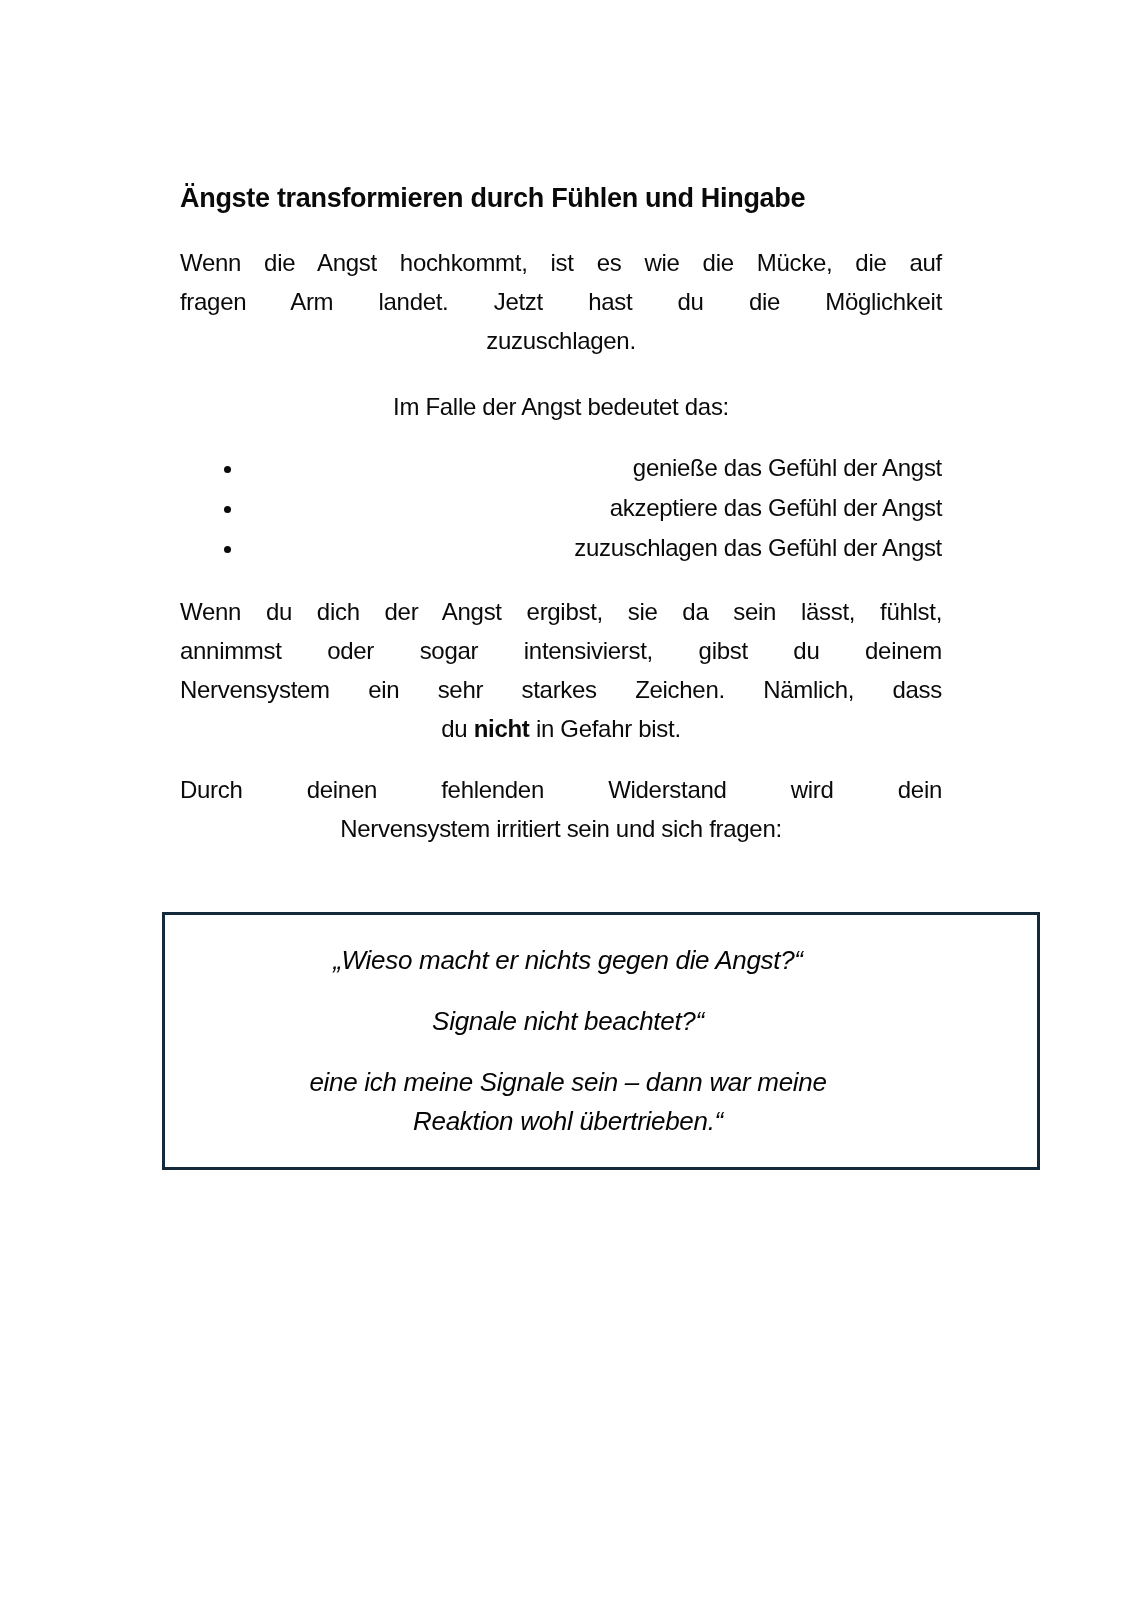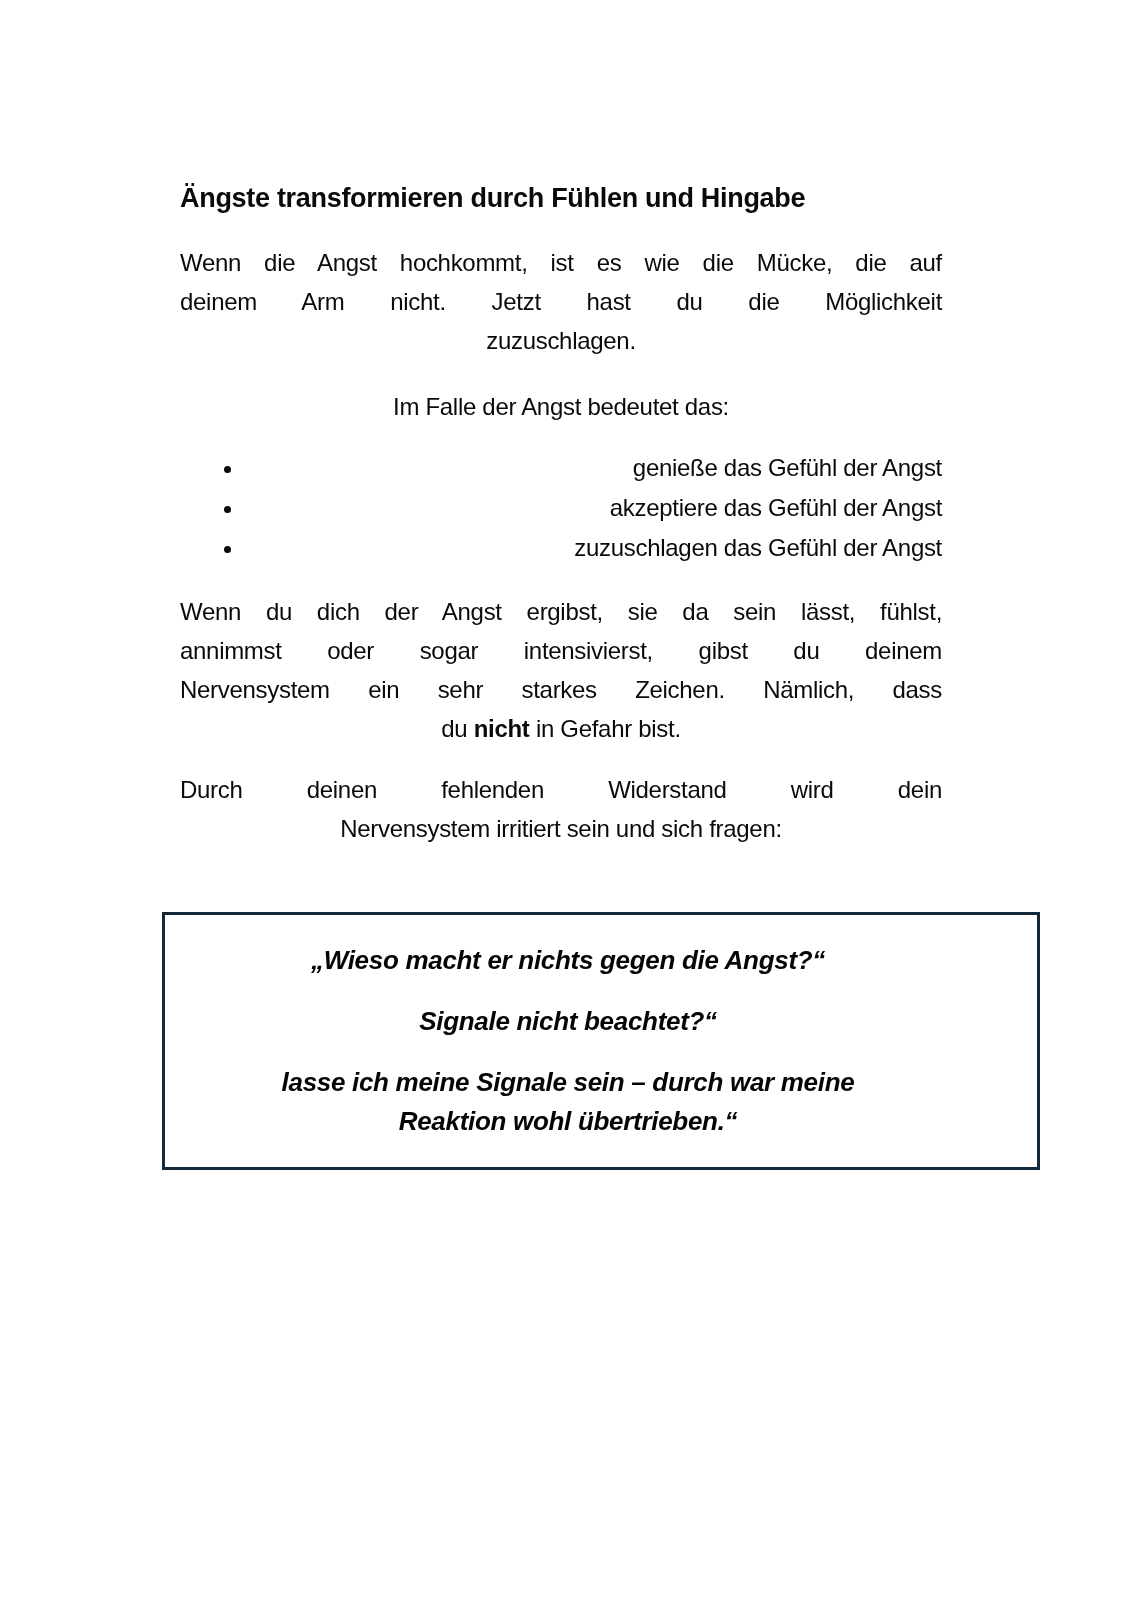--- a/index.html
+++ b/index.html
@@ -50,41 +50,41 @@
     line-height: 40px;
   }
   .bold { font-weight: bold; }
   .quote-box {
     box-sizing: border-box;
     width: 878px;
     margin: 64px 0 0 -18px;
     border: 3px solid #14293a;
     padding: 26px 78px 26px 12px;
     text-align: center;
-    font-weight: bold;
+    font-weight: normal;
     font-style: italic;
     font-size: 26px;
     line-height: 39px;
     letter-spacing: -0.3px;
     color: #050505;
   }
   .quote-para { margin: 0 0 22px 0; }
   .quote-para:last-child { margin-bottom: 0; }
 </style>
 </head>
 <body>
 
 <div class="page" style="background: rgb(255, 255, 255); color: rgb(10, 10, 10);">
   <div class="content">
 
     <h1 class="doc-title">Ängste transformieren durch Fühlen und Hingabe</h1>
 
     <div class="para">
       <div class="jline">Wenn die Angst hochkommt, ist es wie die Mücke, die auf</div>
-      <div class="jline">deinem Arm nicht. Jetzt hast du die Möglichkeit</div>
+      <div class="jline">fragen Arm landet. Jetzt hast du die Möglichkeit</div>
       <div class="lline">zuzuschlagen.</div>
     </div>
 
     <div class="para tight">
       <div class="lline">Im Falle der Angst bedeutet das:</div>
     </div>
 
     <ul class="bullets">
       <li>genieße das Gefühl der Angst</li>
       <li>akzeptiere das Gefühl der Angst</li>
@@ -104,19 +104,19 @@
     </div>
 
     <div class="quote-box" style="border-color: rgb(20, 41, 58);">
       <div class="quote-para">
         <div>„Wieso macht er nichts gegen die Angst?“</div>
       </div>
       <div class="quote-para">
         <div>Signale nicht beachtet?“</div>
       </div>
       <div class="quote-para">
-        <div>lasse ich meine Signale sein – durch war meine</div>
+        <div>eine ich meine Signale sein – dann war meine</div>
         <div>Reaktion wohl übertrieben.“</div>
       </div>
     </div>
 
   </div>
 </div>
 
 </body></html>

